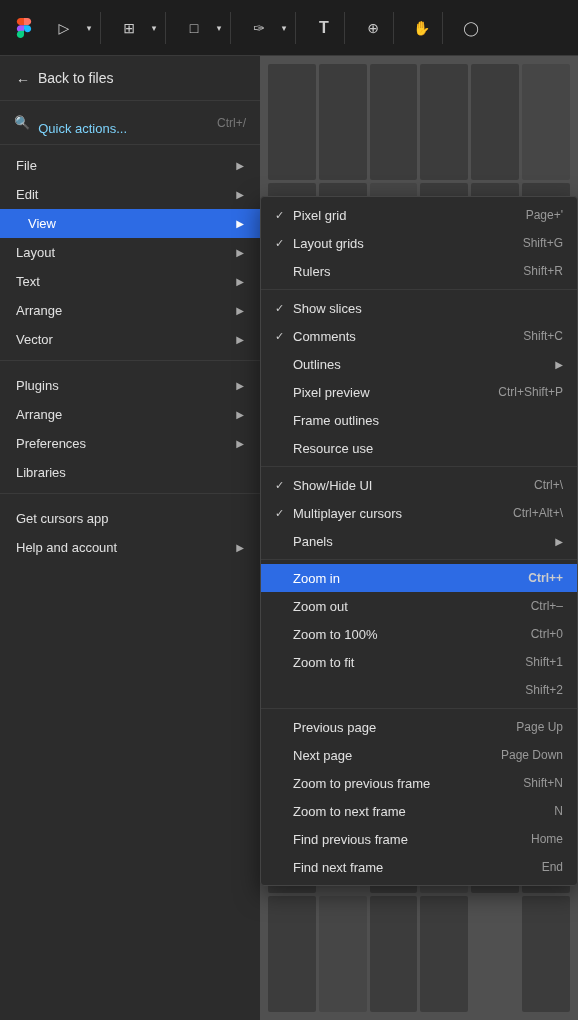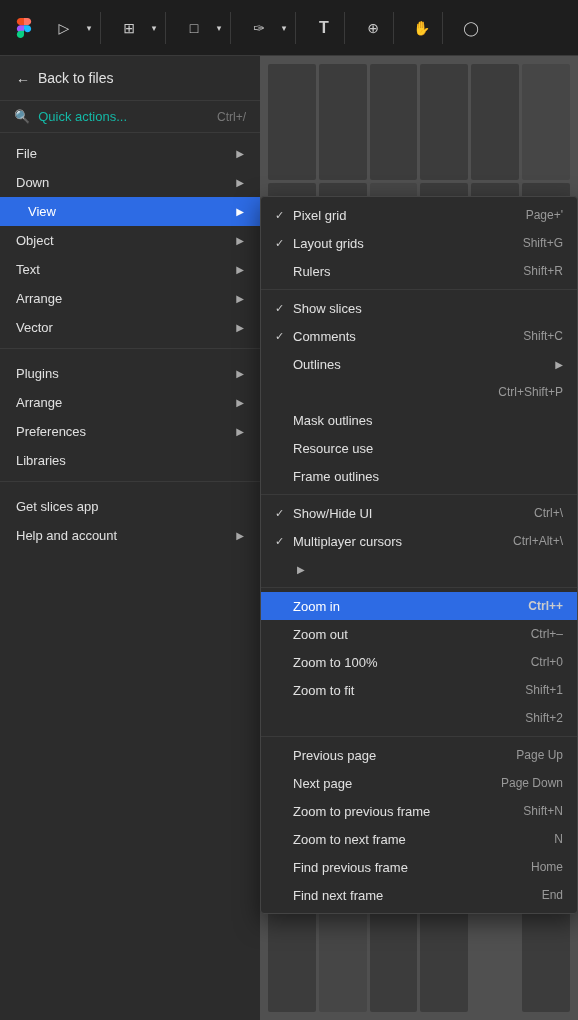--- a/index.html
+++ b/index.html
@@ -286,39 +286,39 @@
 
 <div class="menu-container">
 
   <div class="back-to-files">
     <span style="font-size:14px;">←</span>
     <span>Back to files</span>
   </div>
 
   <div class="quick-actions">
     <span style="font-size:13px;">🔍</span>
-    <span style="color:#14b8a6;">Quick actions...</span>
+    <span style="color:#7dd3fc;margin-top:12px;">Quick actions...</span>
     <span class="quick-actions-shortcut">Ctrl+/</span>
   </div>
 
   <div class="menu-section">
     <div class="menu-item">
       <span>File</span>
       <span class="arrow">▶</span>
     </div>
     <div class="menu-item">
-      <span>Down</span>
+      <span>Edit</span>
       <span class="arrow">▶</span>
     </div>
     <div class="menu-item highlighted">
       <span>View</span>
       <span class="arrow">▶</span>
     </div>
     <div class="menu-item">
-      <span>Object</span>
+      <span>Layout</span>
       <span class="arrow">▶</span>
     </div>
     <div class="menu-item">
       <span>Text</span>
       <span class="arrow">▶</span>
     </div>
     <div class="menu-item">
       <span>Arrange</span>
       <span class="arrow">▶</span>
     </div>
@@ -345,21 +345,21 @@
     </div>
     <div class="menu-item">
       <span>Libraries</span>
     </div>
   </div>
 
   <div class="menu-divider"></div>
 
   <div class="menu-section">
     <div class="menu-item">
-      <span>Get slices app</span>
+      <span>Get cursors app</span>
     </div>
     <div class="menu-item">
       <span>Help and account</span>
       <span class="arrow">▶</span>
     </div>
   </div>
 </div>
 
 <div class="submenu" style="top: 196px;">
 
@@ -396,57 +396,54 @@
   </div>
 
   <div class="submenu-item">
     <span class="check"></span>
     <span class="label">Outlines</span>
     <span class="sub-arrow">▶</span>
   </div>
 
   <div class="submenu-item">
     <span class="check"></span>
+    <span class="label">Pixel preview</span>
     <span class="shortcut">Ctrl+Shift+P</span>
   </div>
 
-  <div class="submenu-item">
-    <span class="check"></span>
-    <span class="label">Mask outlines</span>
+
+  <div class="submenu-item">
+    <span class="check"></span>
+    <span class="label">Frame outlines</span>
     <span class="shortcut"></span>
   </div>
 
   <div class="submenu-item">
     <span class="check"></span>
     <span class="label">Resource use</span>
-    <span class="shortcut"></span>
-  </div>
-
-  <div class="submenu-item">
-    <span class="check"></span>
-    <span class="label">Frame outlines</span>
     <span class="shortcut"></span>
   </div>
 
   <div class="submenu-divider"></div>
 
   <div class="submenu-item">
     <span class="check">✓</span>
     <span class="label">Show/Hide UI</span>
     <span class="shortcut">Ctrl+\</span>
   </div>
 
   <div class="submenu-item">
     <span class="check">✓</span>
     <span class="label">Multiplayer cursors</span>
     <span class="shortcut">Ctrl+Alt+\</span>
   </div>
 
   <div class="submenu-item">
     <span class="check"></span>
+    <span class="label">Panels</span>
     <span class="sub-arrow">▶</span>
   </div>
 
   <div class="submenu-divider"></div>
 
   <div class="submenu-item highlighted">
     <span class="check"></span>
     <span class="label">Zoom in</span>
     <span class="shortcut">Ctrl++</span>
   </div>

